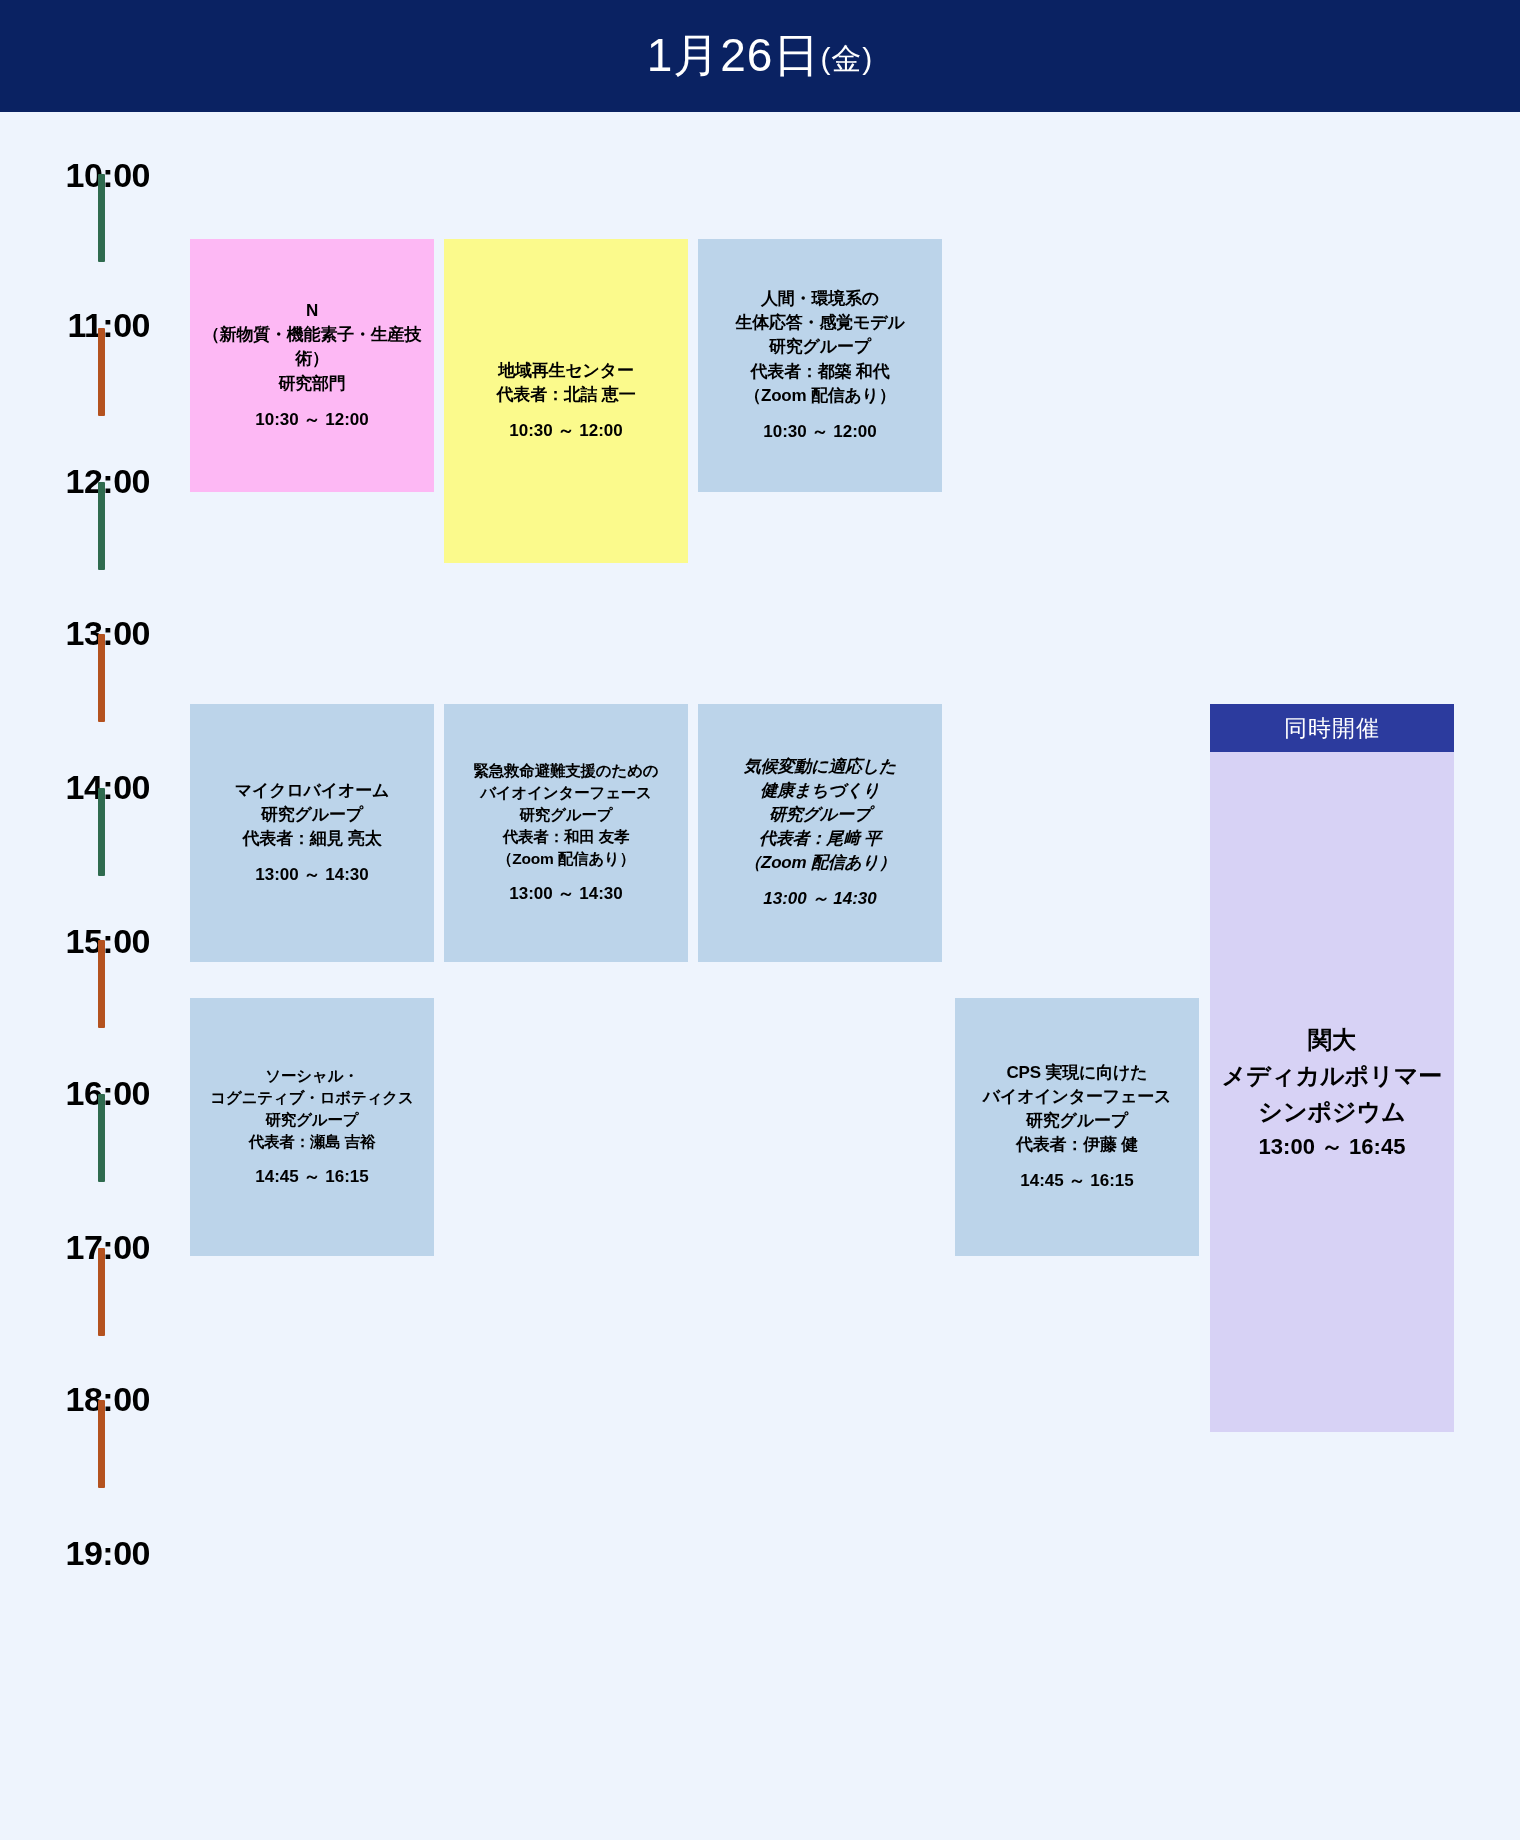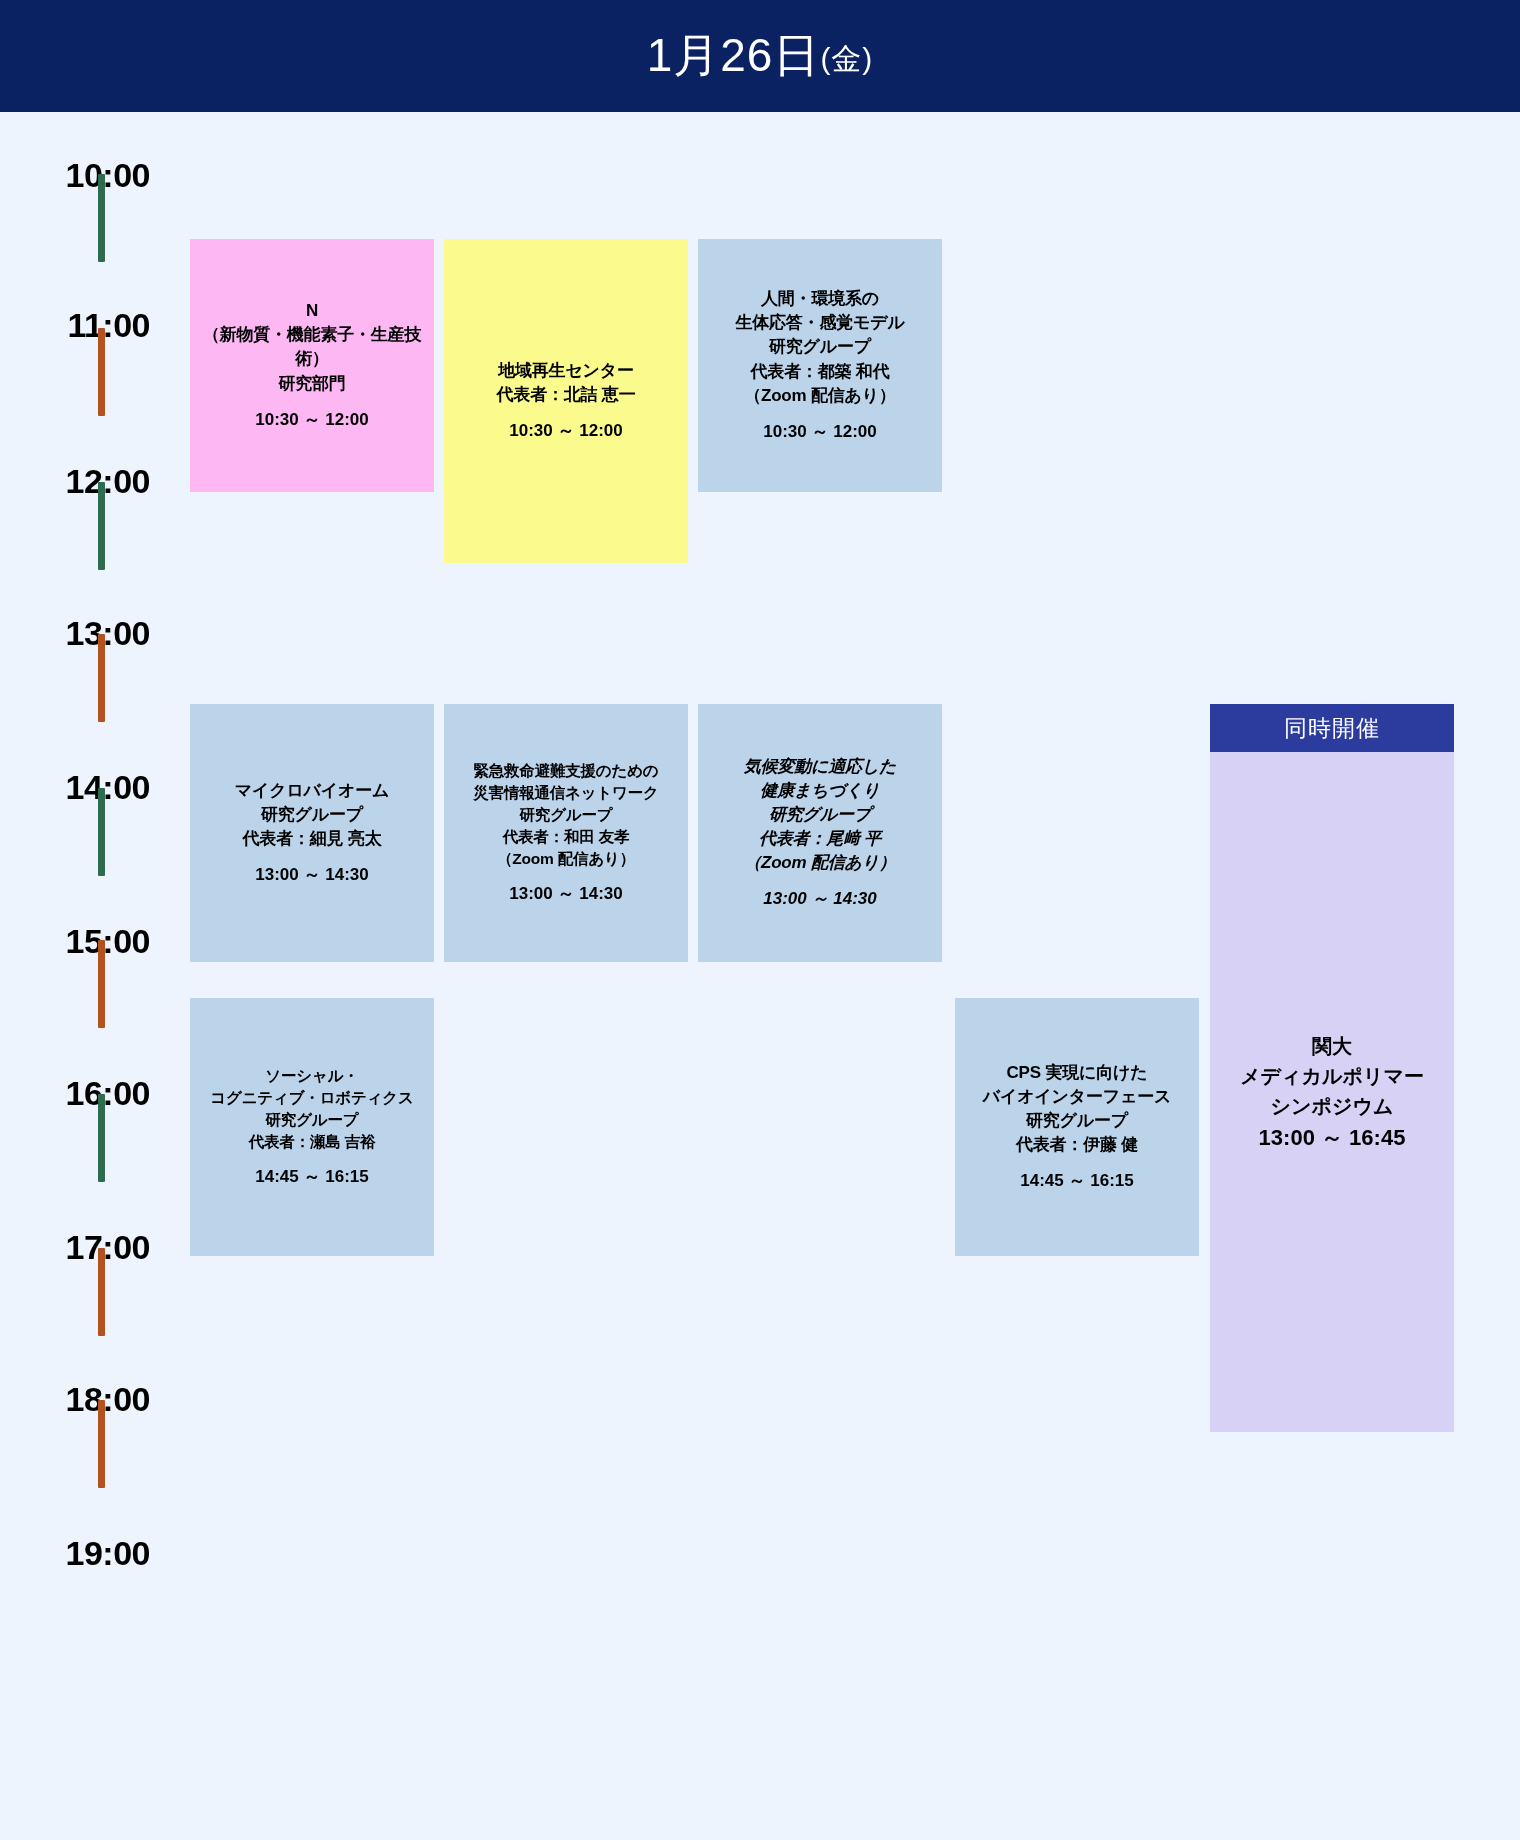--- a/index.html
+++ b/index.html
@@ -138,21 +138,21 @@
     flex: 1;
     background: #d7d2f5;
     display: flex;
     flex-direction: column;
     align-items: center;
     justify-content: center;
     text-align: center;
     line-height: 1.5;
   }
   .parallel-body .ttl {
-    font-size: 20px;
+    font-size: 24px;
     font-weight: bold;
     white-space: pre-line;
   }
   .parallel-body .time {
     font-size: 22px;
     font-weight: bold;
     white-space: nowrap;
   }
 </style>
 </head>
@@ -213,21 +213,21 @@
 
   <div class="card" style="left: 190px; top: 592px; width: 244px; height: 258px; background: rgb(188, 212, 234);">
     <div class="ttl">マイクロバイオーム
 研究グループ</div>
     <div class="rep">代表者：細見 亮太</div>
     <div class="time">13:00 ～ 14:30</div>
   </div>
 
   <div class="card small" style="left: 444px; top: 592px; width: 244px; height: 258px; background: rgb(188, 212, 234);">
     <div class="ttl">緊急救命避難支援のための
-災害情報通信ネットワーク
+バイオインターフェース
 研究グループ</div>
     <div class="rep">代表者：和田 友孝</div>
     <div class="zoom-note">（Zoom 配信あり）</div>
     <div class="time">13:00 ～ 14:30</div>
   </div>
 
   <div class="card" style="left: 698px; top: 592px; width: 244px; height: 258px; background: rgb(188, 212, 234); font-style: italic;">
     <div class="ttl">気候変動に適応した
 健康まちづくり
 研究グループ</div>

